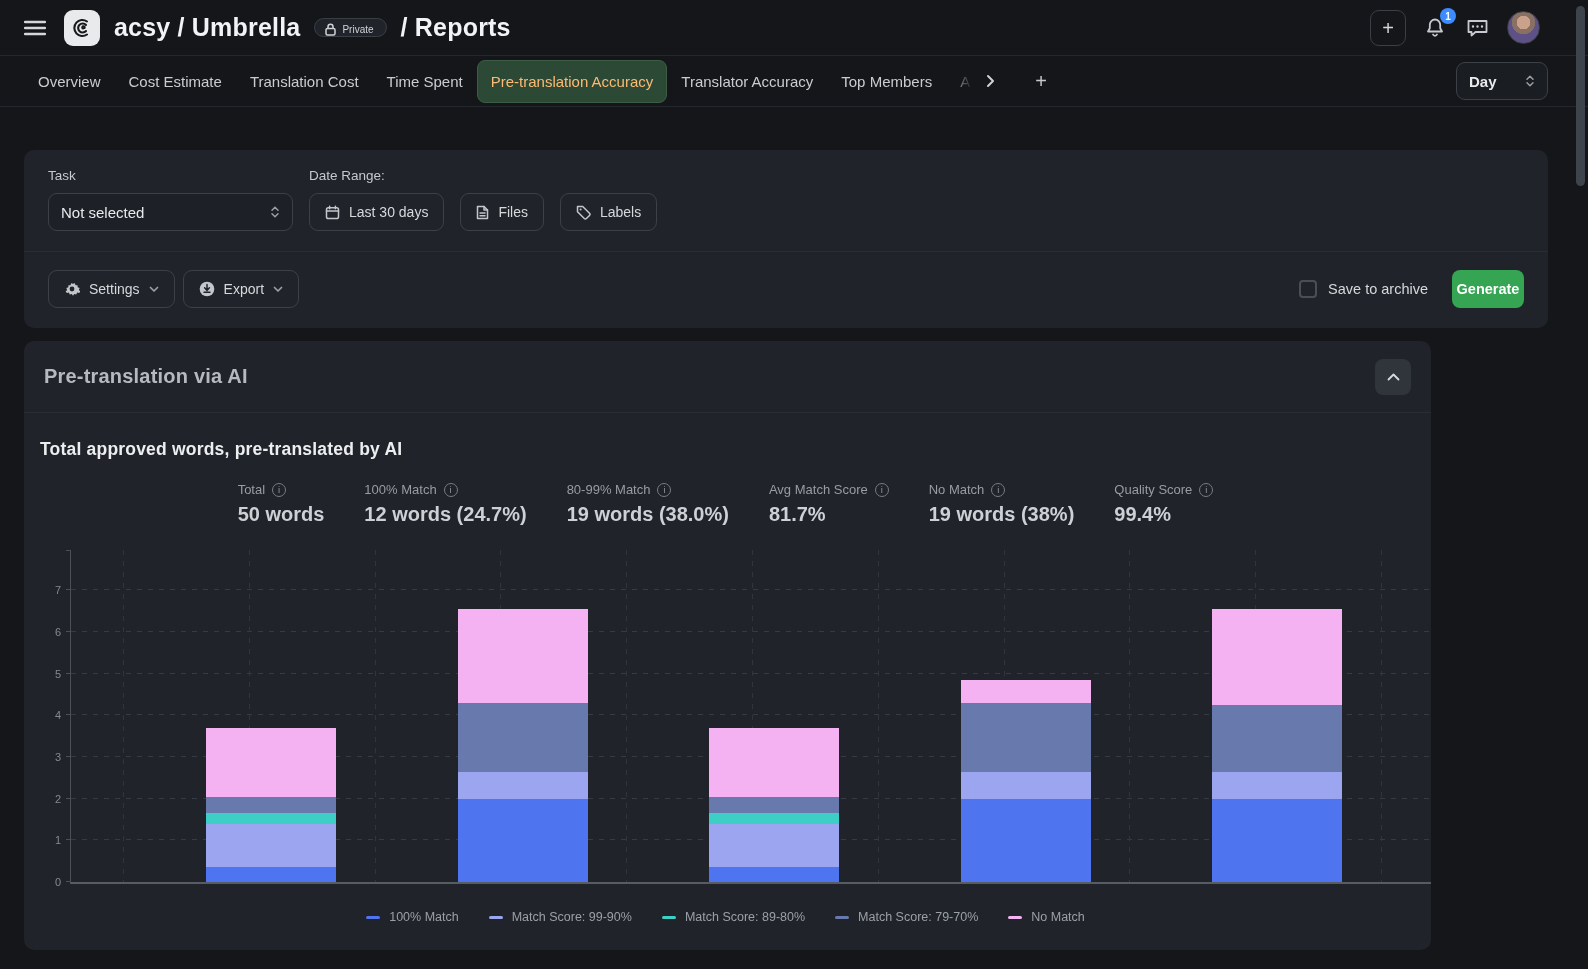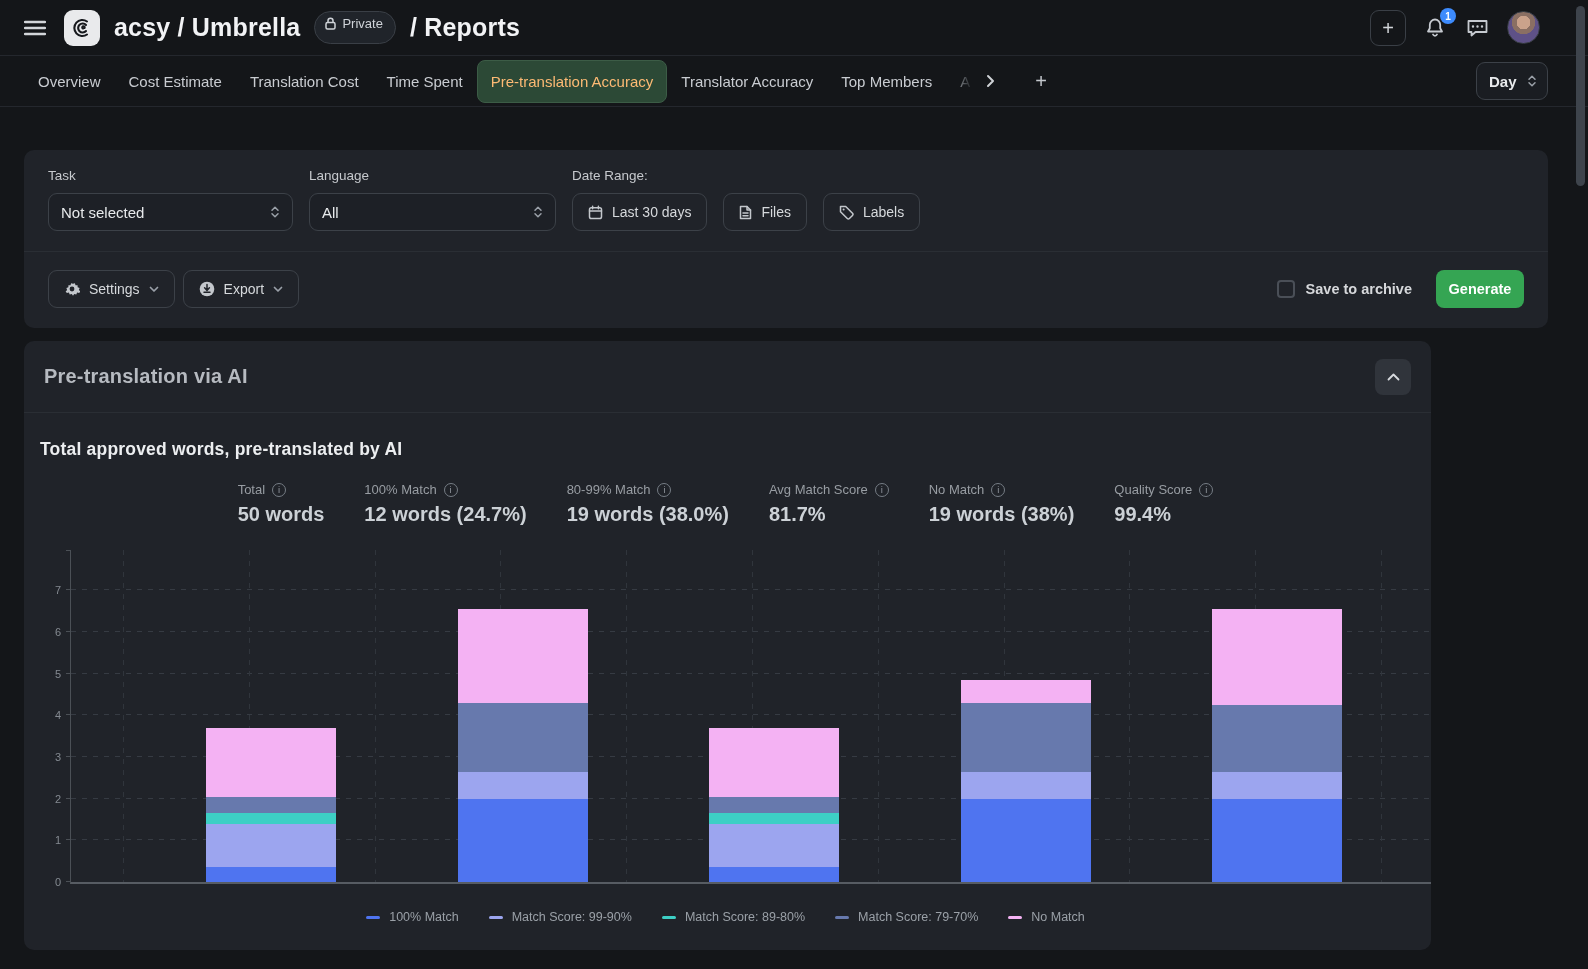--- a/index.html
+++ b/index.html
@@ -19,22 +19,22 @@
   }
   .h-left { display:flex; align-items:center; gap:14px; }
   .hamburger { cursor:pointer; padding:4px; }
   .logo {
     width:36px; height:36px; border-radius:9px; background:#e9eaec;
     display:flex; align-items:center; justify-content:center;
   }
   .crumb { font-size:25px; font-weight:700; color:#f2f3f5; letter-spacing:.2px; white-space:nowrap; }
   .badge {
     display:flex; align-items:center; gap:6px;
-    border:1px solid #3a3f46; border-radius:999px; padding:4px 12px 12px 10px;
-    font-size:13px; color:#cfd3d8; background:#20242a;
+    border:1px solid #3a3f46; border-radius:999px; padding:4px 12px 0 10px;
+    font-size:10px; color:#cfd3d8; background:#20242a;
   }
   .h-right { margin-left:auto; display:flex; align-items:center; gap:16px; }
   .search {
     width:263px; height:36px; border:1px solid #3a3f46; border-radius:9px;
     display:flex; align-items:center; gap:10px; padding:0 8px 0 12px;
     color:#8b9096; background:#1a1d22; cursor:text;
   }
   .search .placeholder { flex:1; font-size:14.5px; color:#80868d; }
   .search kbd {
     width:22px; height:22px; border-radius:5px; background:#343a41;
@@ -83,21 +83,21 @@
   }
   .tab-add { margin-left:20px; font-size:20px; color:#c4c8cd; }
   .tabs .spacer { flex:1; }
   .select {
     height:38px; border:1px solid #3c4148; border-radius:9px; background:#1a1d22;
     display:flex; align-items:center; justify-content:space-between; gap:10px;
     padding:0 12px; cursor:pointer;
   }
   .select .sel-text { font-size:15px; font-weight:700; color:#e8eaec; }
   .select.w-words { width:176px; margin-right:16px; }
-  .select.w-day { width:72px; }
+  .select.w-day { width:92px; }
 
   
   .filter-panel {
     margin:43px 40px 0 24px; width:1524px;
     background:#202329; border-radius:10px; padding:18px 24px 20px;
   }
   .filters-row { display:flex; align-items:flex-start; gap:16px; }
   .field label { display:block; font-size:13.5px; color:#c6c9cd; margin-bottom:10px; font-weight:400; }
   .select.w-task { width:245px; background:#1d2026; }
   .select.w-lang { width:247px; background:#1d2026; }
@@ -105,24 +105,24 @@
   .btn-row { display:flex; gap:16px; }
   .chipbtn {
     height:38px; border:1px solid #3c4148; border-radius:9px; background:transparent;
     color:#d6d9dc; font-size:14px; font-family:"Liberation Sans",sans-serif;
     display:flex; align-items:center; gap:9px; padding:0 15px; cursor:pointer; white-space:nowrap;
   }
   .fdivider { border-top:1px solid #2a2e34; margin:20px -24px 18px; }
   .actions-row { display:flex; align-items:center; }
   .actions-row .chipbtn { margin-right:8px; }
   .actions-row .spacer { flex:1; }
-  .check { display:flex; align-items:center; gap:11px; cursor:pointer; font-size:14.5px; color:#d6d8db;font-weight:bold; }
+  .check { display:flex; align-items:center; gap:11px; cursor:pointer; font-size:14.5px; color:#d6d8db; }
   .check .box { width:18px; height:18px; border:2px solid #4a4f57; border-radius:4px; background:transparent; }
   .generate {
-    margin-left:24px; height:38px; width:88px; border:none; border-radius:8px;
+    margin-left:24px; height:38px; width:72px; border:none; border-radius:8px;
     background:#35a553; color:#fff; font-size:14.5px; font-weight:700; cursor:pointer;
     font-family:"Liberation Sans",sans-serif;
   }
 
   
   .report-panel {
     margin:13px 40px 0 24px; width:1407px; height:609px;
     background:#202329; border-radius:10px; overflow:hidden;
   }
   .panel-head {
@@ -256,32 +256,20 @@
     </span>
   </div>
 </nav>
 
 <section class="filter-panel">
   <div class="filters-row">
     <div class="field">
       <label>Task</label>
       <div class="select w-task">
         <span class="sel-val">Not selected</span>
-        <span>
-          <svg width="10" height="14" viewBox="0 0 10 14" fill="none" stroke="#9aa0a8" stroke-width="1.5" stroke-linecap="round" stroke-linejoin="round">
-              <path d="M2 5.2 L5 2.2 L8 5.2"></path>
-              <path d="M2 8.8 L5 11.8 L8 8.8"></path>
-            </svg>
-        </span>
-      </div>
-    </div>
-    <div class="field">
-      <label>Language</label>
-      <div class="select w-lang">
-        <span class="sel-val">All</span>
         <span>
           <svg width="10" height="14" viewBox="0 0 10 14" fill="none" stroke="#9aa0a8" stroke-width="1.5" stroke-linecap="round" stroke-linejoin="round">
               <path d="M2 5.2 L5 2.2 L8 5.2"></path>
               <path d="M2 8.8 L5 11.8 L8 8.8"></path>
             </svg>
         </span>
       </div>
     </div>
     <div class="field">
       <label>Date Range:</label>

